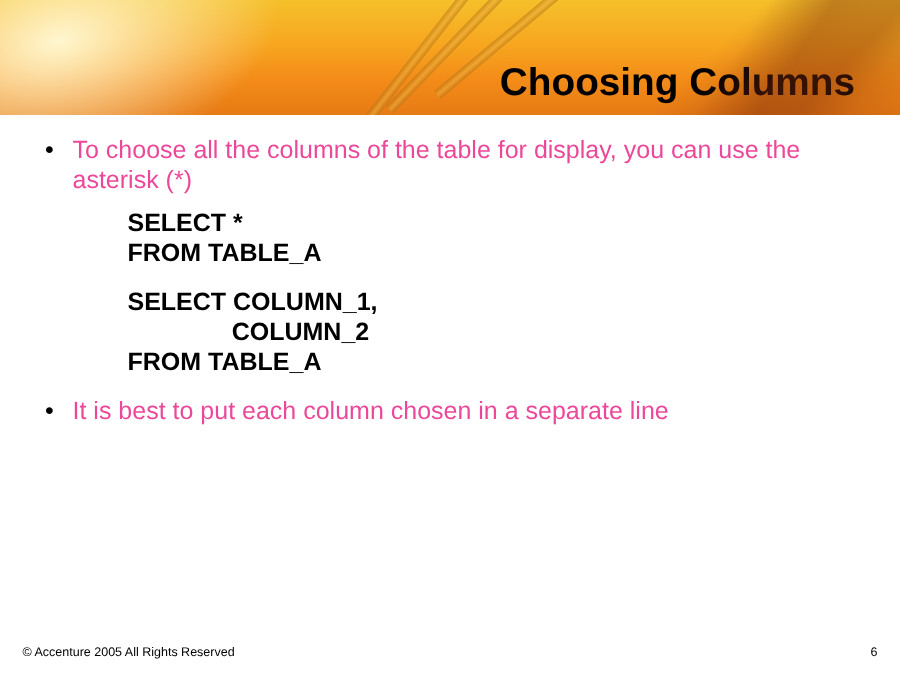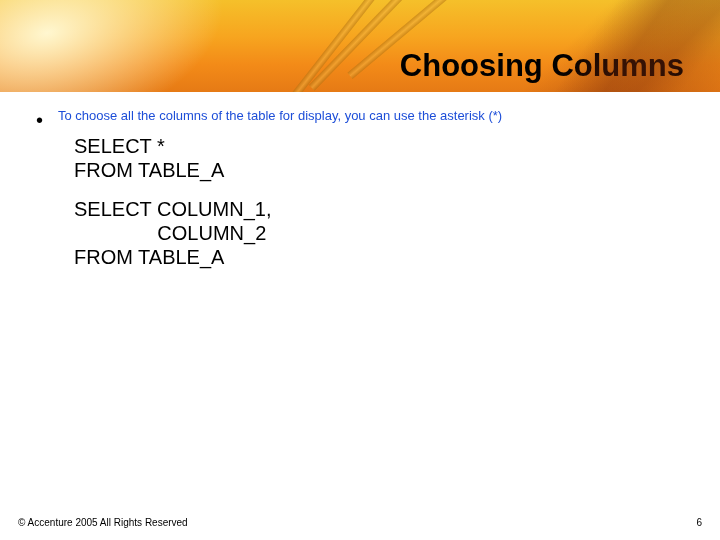--- a/index.html
+++ b/index.html
@@ -51,37 +51,37 @@
   }
   .content {
     padding: 16px 28px 0 28px;
   }
   ul.main {
     list-style: none;
   }
   ul.main > li {
     position: relative;
     padding-left: 30px;
-    font-size: 13px;
-    color: #1d4ed8;
+    font-size: 20px;
+    color: #ec4899;
     line-height: 1.22;
     margin-bottom: 6px;
   }
   ul.main > li::before {
     content: "•";
     position: absolute;
     left: 8px;
     top: 0;
     font-size: 20px;
     color: #000;
   }
   .code-block {
-    margin: 10px 0 14px 46px;
+    margin: 10px 0 14px 74px;
     font-size: 20px;
-    font-weight: normal;
+    font-weight: bold;
     line-height: 1.22;
     color: #000;
     white-space: pre;
     font-family: Arial, Helvetica, sans-serif;
   }
   .footer {
     position: absolute;
     left: 18px;
     bottom: 12px;
     font-size: 10px;
@@ -111,16 +111,21 @@
       <span>To choose all the columns of the table for display, you can use the asterisk (*)</span>
     </li>
   </ul>
   <div class="code-block">SELECT *
 FROM TABLE_A</div>
 
   <div class="code-block">SELECT COLUMN_1,
                COLUMN_2
 FROM TABLE_A</div>
 
+  <ul class="main">
+    <li>
+      <span>It is best to put each column chosen in a separate line</span>
+    </li>
+  </ul>
 </div>
 
 <div class="footer">© Accenture 2005 All Rights Reserved</div>
 <div class="page-num">6</div>
 
 </body></html>

